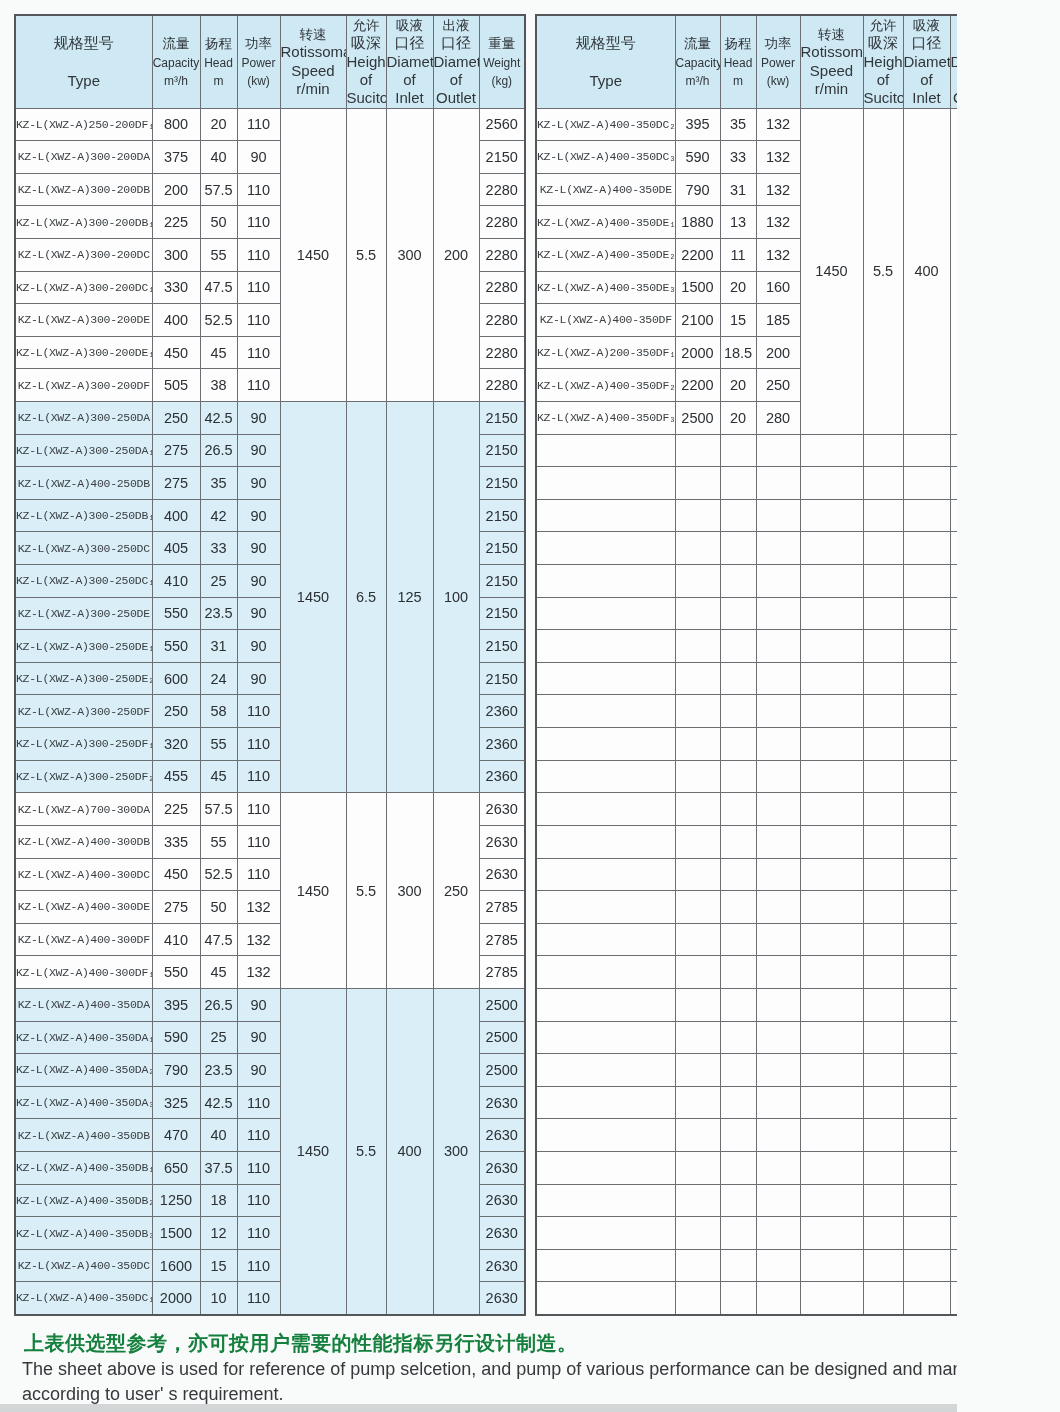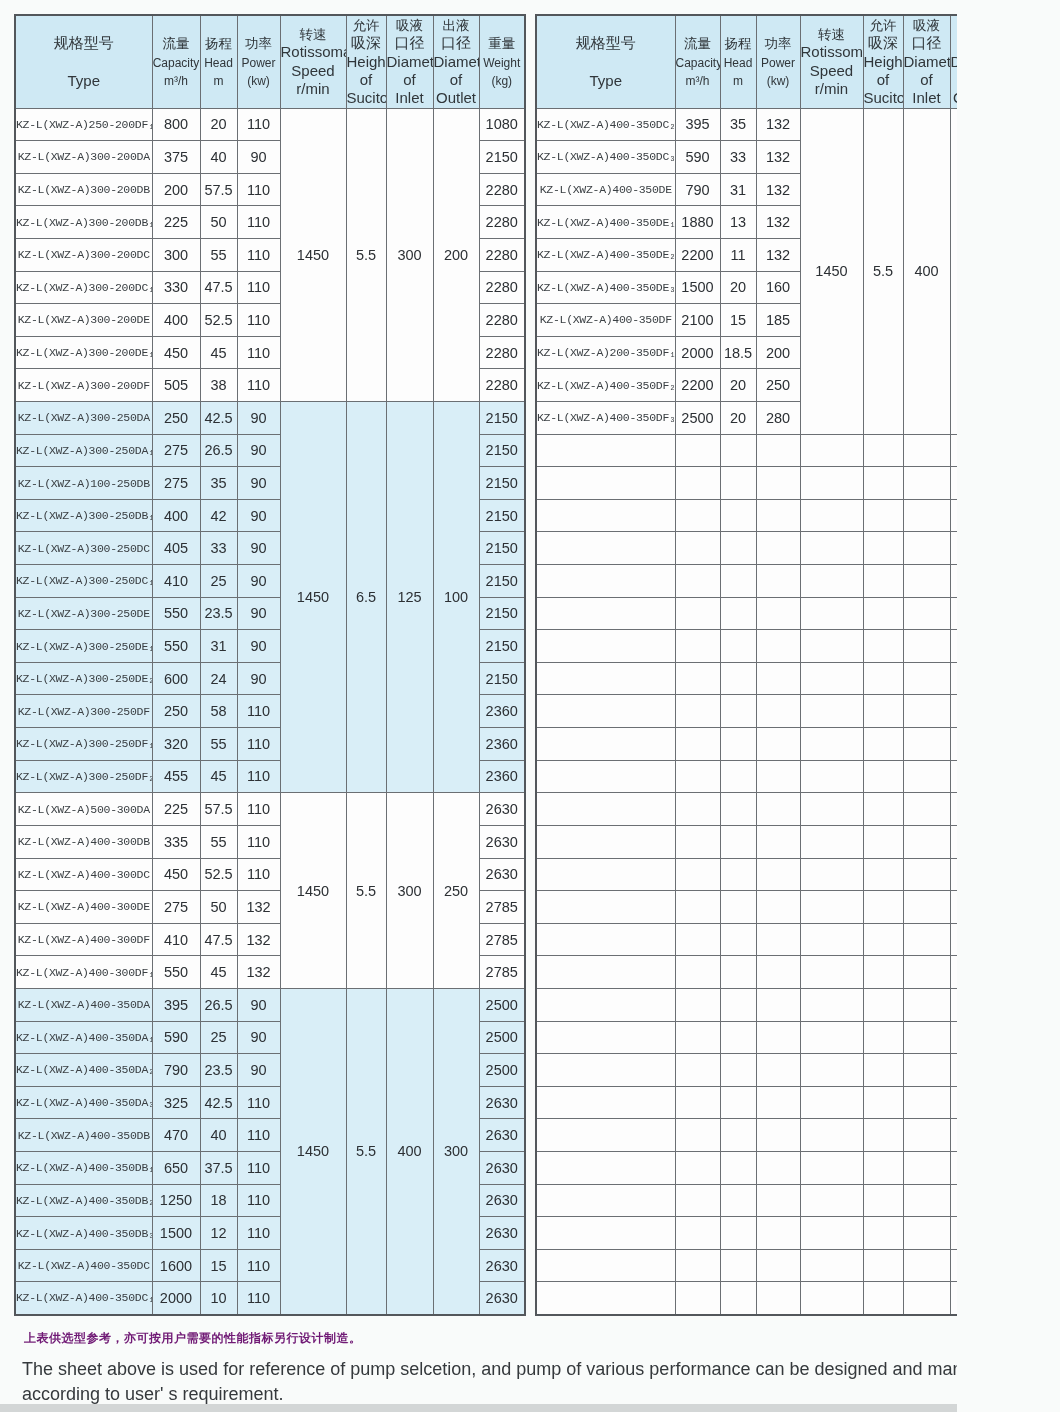--- a/index.html
+++ b/index.html
@@ -53,21 +53,21 @@
     font-size:11.5px;
     letter-spacing:-0.3px;
     white-space:nowrap;
     color:#3b4044;
     font-family:Liberation Mono, monospace;
   }
   td.num{font-size:14.5px;color:#2c3034;}
   td.shade{background:var(--shade-bg);}
   .note-cn{
     position:absolute;left:24px;top:1330px;
-    font-size:12px;font-weight:bold;color:#701a75;
+    font-size:20px;font-weight:bold;color:#15803d;
     letter-spacing:0.5px;
   }
   .note-en{
     position:absolute;left:22px;top:1357px;width:1024px;
     font-size:18px;line-height:1.4;color:#35393c;
   }
   .bottom-strip{
     position:absolute;left:0;bottom:0;width:1060px;height:8px;
     background:#d3d6d6;
   }
@@ -129,21 +129,21 @@
         <tbody>
           <tr>
             <td class="type-cell">KZ-L(XWZ-A)250-200DF₁</td>
             <td class="num">800</td>
             <td class="num">20</td>
             <td class="num">110</td>
             <td class="num merged" rowspan="9">1450</td>
             <td class="num merged" rowspan="9">5.5</td>
             <td class="num merged" rowspan="9">300</td>
             <td class="num merged" rowspan="9">200</td>
-            <td class="num">1080</td>
+            <td class="num">2560</td>
           </tr>
           <tr>
             <td class="type-cell">KZ-L(XWZ-A)300-200DA</td>
             <td class="num">375</td>
             <td class="num">40</td>
             <td class="num">90</td>
             <td class="num">2150</td>
           </tr>
           <tr>
             <td class="type-cell">KZ-L(XWZ-A)300-200DB</td>
@@ -206,21 +206,21 @@
             <td class="num shade">2150</td>
           </tr>
           <tr>
             <td class="type-cell shade">KZ-L(XWZ-A)300-250DA₁</td>
             <td class="num shade">275</td>
             <td class="num shade">26.5</td>
             <td class="num shade">90</td>
             <td class="num shade">2150</td>
           </tr>
           <tr>
-            <td class="type-cell shade">KZ-L(XWZ-A)100-250DB</td>
+            <td class="type-cell shade">KZ-L(XWZ-A)400-250DB</td>
             <td class="num shade">275</td>
             <td class="num shade">35</td>
             <td class="num shade">90</td>
             <td class="num shade">2150</td>
           </tr>
           <tr>
             <td class="type-cell shade">KZ-L(XWZ-A)300-250DB₁</td>
             <td class="num shade">400</td>
             <td class="num shade">42</td>
             <td class="num shade">90</td>
@@ -276,21 +276,21 @@
             <td class="num shade">2360</td>
           </tr>
           <tr>
             <td class="type-cell shade">KZ-L(XWZ-A)300-250DF₂</td>
             <td class="num shade">455</td>
             <td class="num shade">45</td>
             <td class="num shade">110</td>
             <td class="num shade">2360</td>
           </tr>
           <tr>
-            <td class="type-cell">KZ-L(XWZ-A)500-300DA</td>
+            <td class="type-cell">KZ-L(XWZ-A)700-300DA</td>
             <td class="num">225</td>
             <td class="num">57.5</td>
             <td class="num">110</td>
             <td class="num merged" rowspan="6">1450</td>
             <td class="num merged" rowspan="6">5.5</td>
             <td class="num merged" rowspan="6">300</td>
             <td class="num merged" rowspan="6">250</td>
             <td class="num">2630</td>
           </tr>
           <tr>

